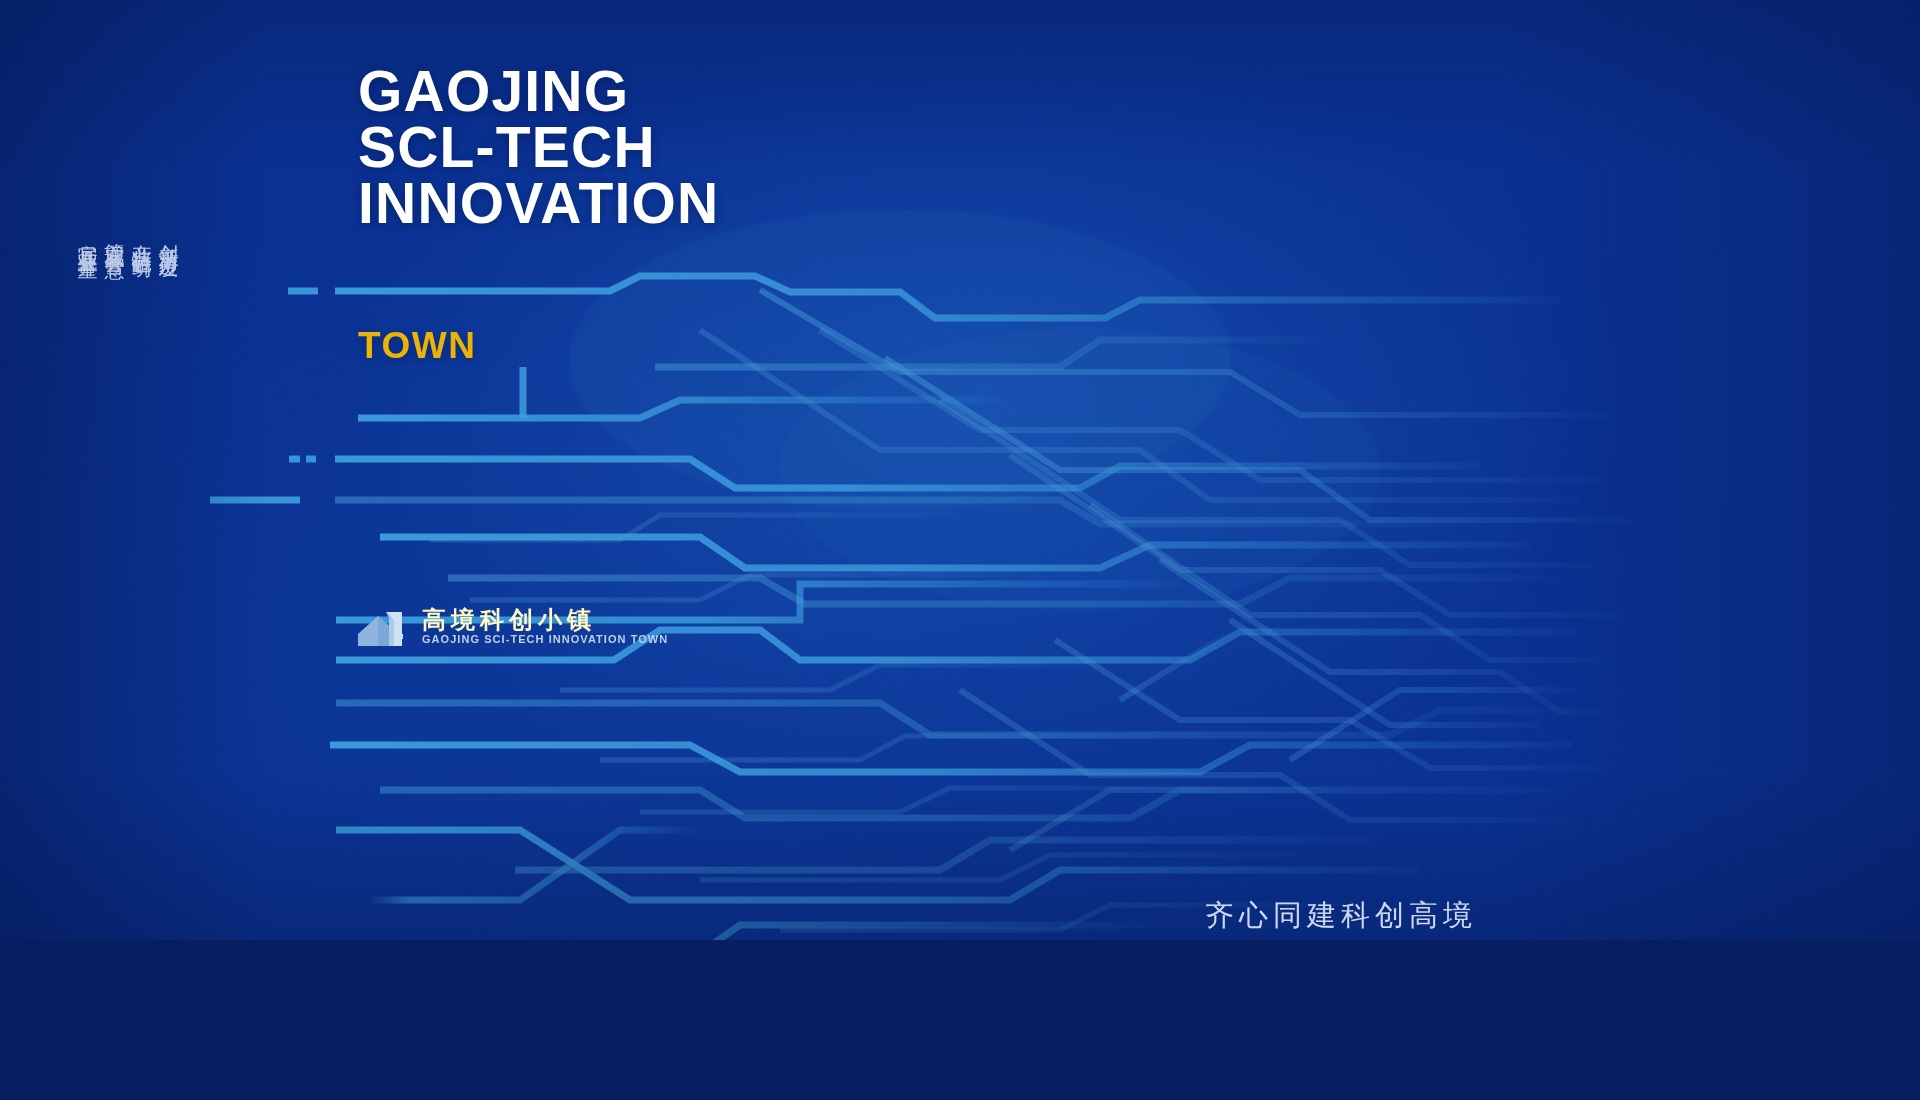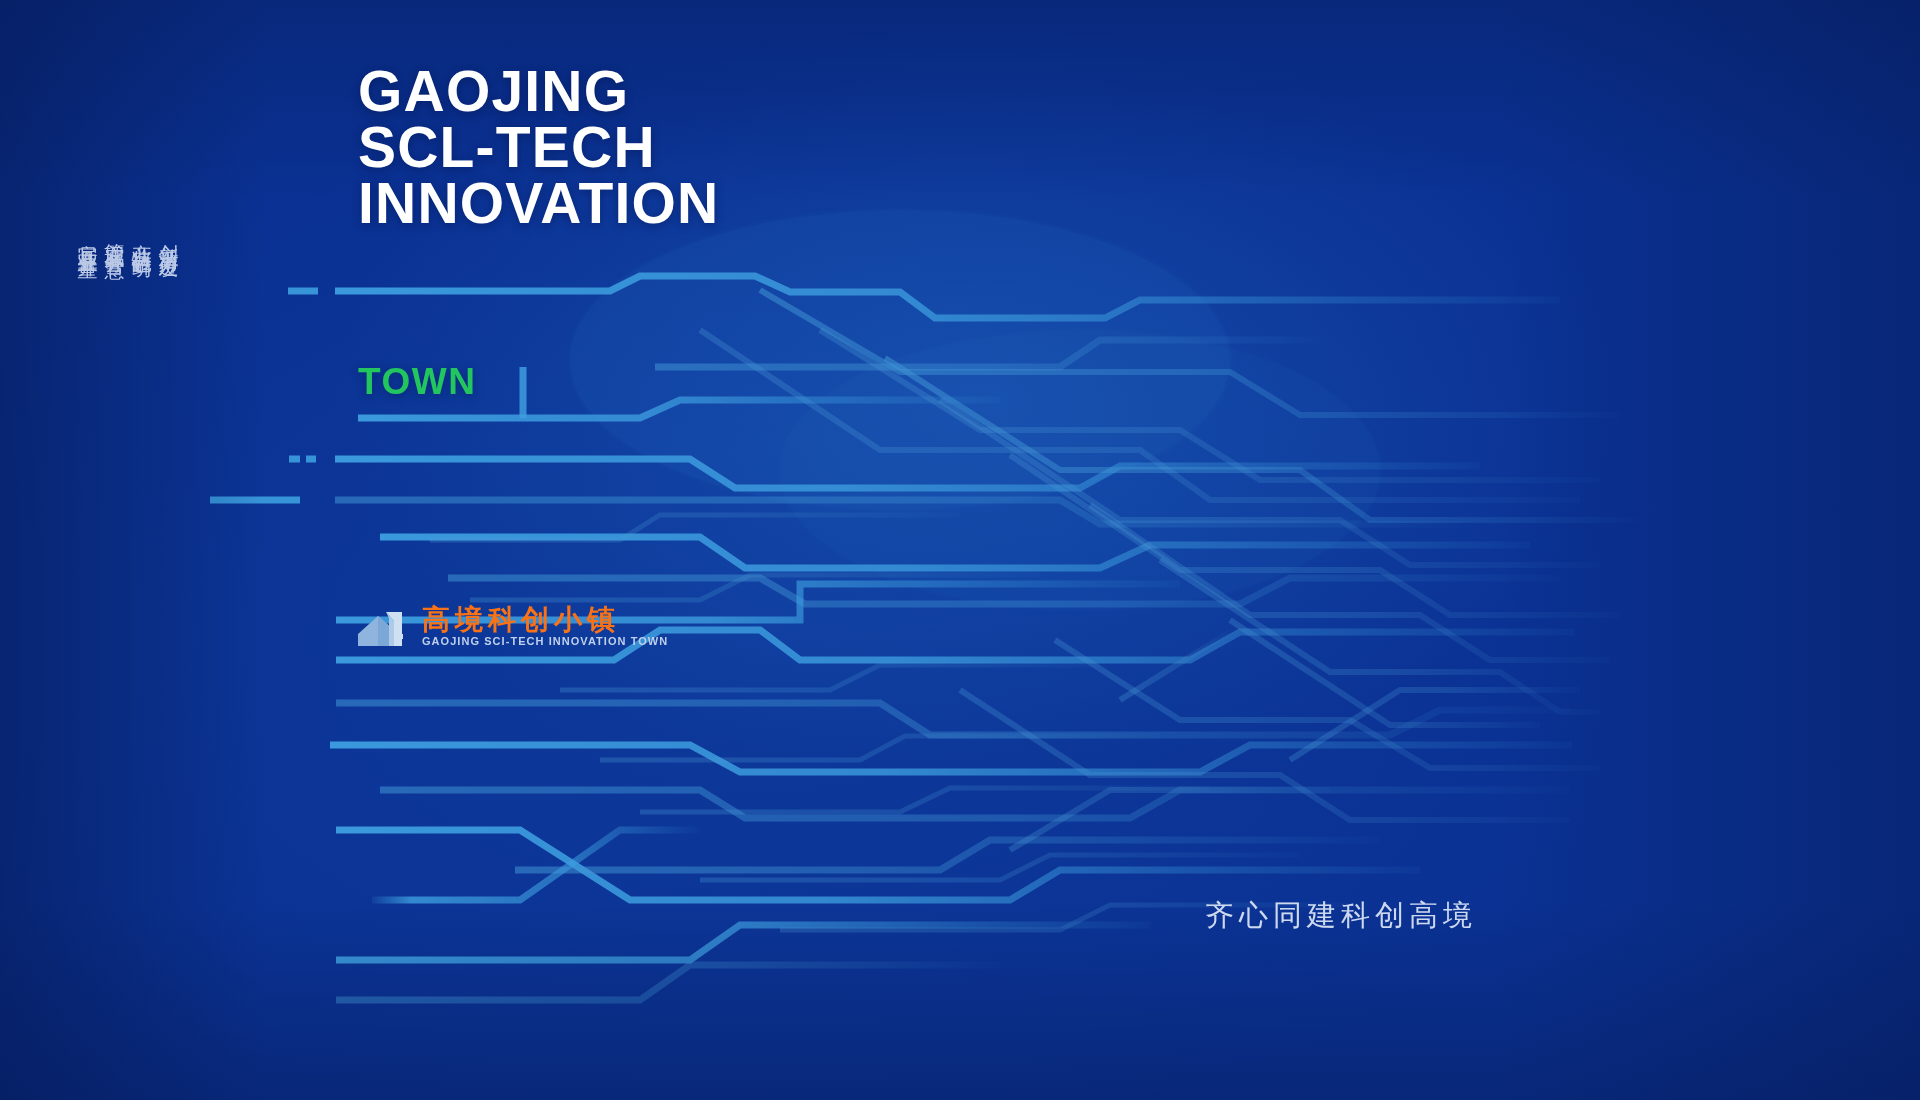--- a/index.html
+++ b/index.html
@@ -10,21 +10,21 @@
   body {
     width: 1920px;
     height: 1100px;
     overflow: hidden;
     font-family: "Liberation Sans", sans-serif;
   }
 
   #poster {
     position: relative;
     width: 1920px;
-    height: 1100px;
+    height: 940px;
     background: #0a3193;
     overflow: hidden;
   }
 
   
   #bg-glow {
     position: absolute;
     inset: 0;
     background:
       radial-gradient(ellipse 900px 520px at 980px 400px, rgba(40,120,215,0.30) 0%, rgba(40,120,215,0.0) 72%),
@@ -57,26 +57,25 @@
     color: #ffffff;
     font-size: 57px;
     font-weight: 700;
     letter-spacing: 1.2px;
     text-shadow: 0 2px 10px rgba(3,18,70,0.45);
   }
   #town-word {
     position: absolute;
     left: 358px;
     top: 325px;
-    color: #22c55e;
+    color: #eab308;
     font-size: 37px;
     font-weight: 700;
     letter-spacing: 1.5px;
     text-shadow: 0 2px 10px rgba(3,18,70,0.45);
-    margin-top: 36px;
   }
 
   
   #vertical-slogan {
     position: absolute;
     left: 78px;
     top: 228px;
     display: flex;
     flex-direction: row-reverse;
     gap: 7px;
@@ -97,22 +96,22 @@
     position: absolute;
     left: 356px;
     top: 604px;
     display: flex;
     align-items: center;
     gap: 10px;
   }
   #logo-mark { width: 56px; height: 44px; display: block; }
   #logo-text { display: flex; flex-direction: column; gap: 2px; }
   #logo-cn {
-    color: #f97316;
-    font-size: 28px;
+    color: #fef9c3;
+    font-size: 24px;
     font-weight: 700;
     letter-spacing: 5px;
     line-height: 1;
     white-space: nowrap;
   }
   #logo-en {
     color: #bfd0ec;
     font-size: 11px;
     font-weight: 700;
     letter-spacing: 1.05px;

